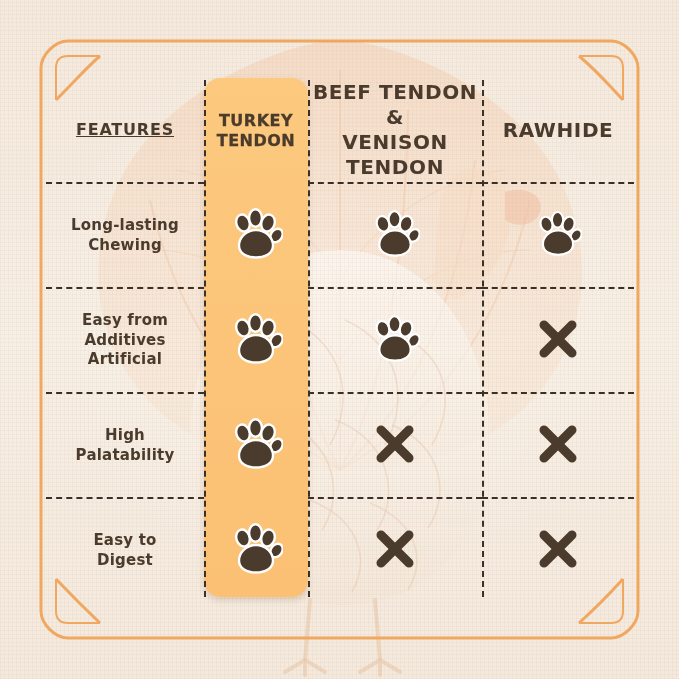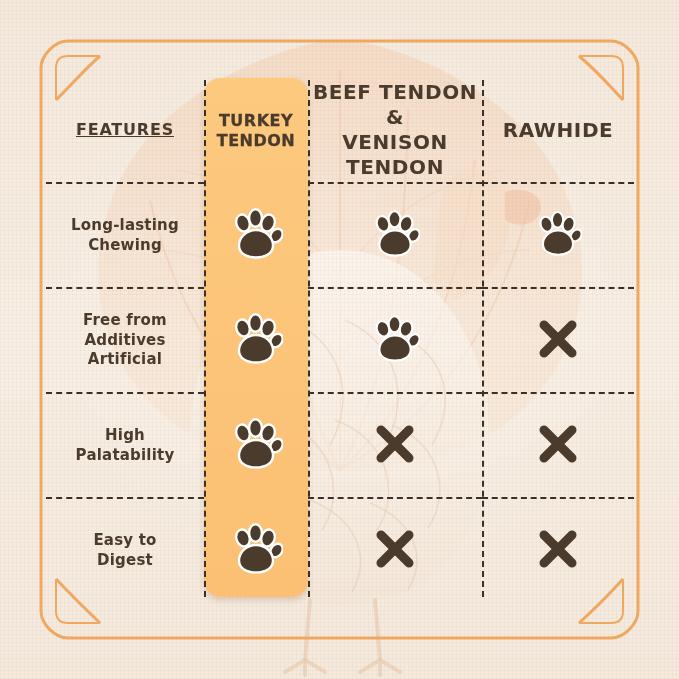--- a/index.html
+++ b/index.html
@@ -315,21 +315,21 @@
 
         <tr class="hline">
           <td></td>
             <td class="no-line"></td>
             <td></td>
             <td></td>
         </tr>
 
         <tr class="body-row">
           <td>
-            <div class="row-label">Free from</div>
+            <div class="row-label">Easy from</div>
             <div class="row-label">Additives</div>
             <div class="row-label">Artificial</div>
           </td>
           <td>
             <span class="mark">
               <svg class="paw-svg" width="54" height="52" viewBox="0 0 54 52" aria-hidden="true">
                 <g fill="#4a3b2c" stroke="#ffffff" stroke-width="2.4">
                   <ellipse cx="14" cy="15" rx="6.6" ry="8.6" transform="rotate(-18 14 15)"></ellipse>
                   <ellipse cx="26.5" cy="10" rx="6.4" ry="8.8"></ellipse>
                   <ellipse cx="39" cy="15" rx="6.6" ry="8.6" transform="rotate(18 39 15)"></ellipse>

